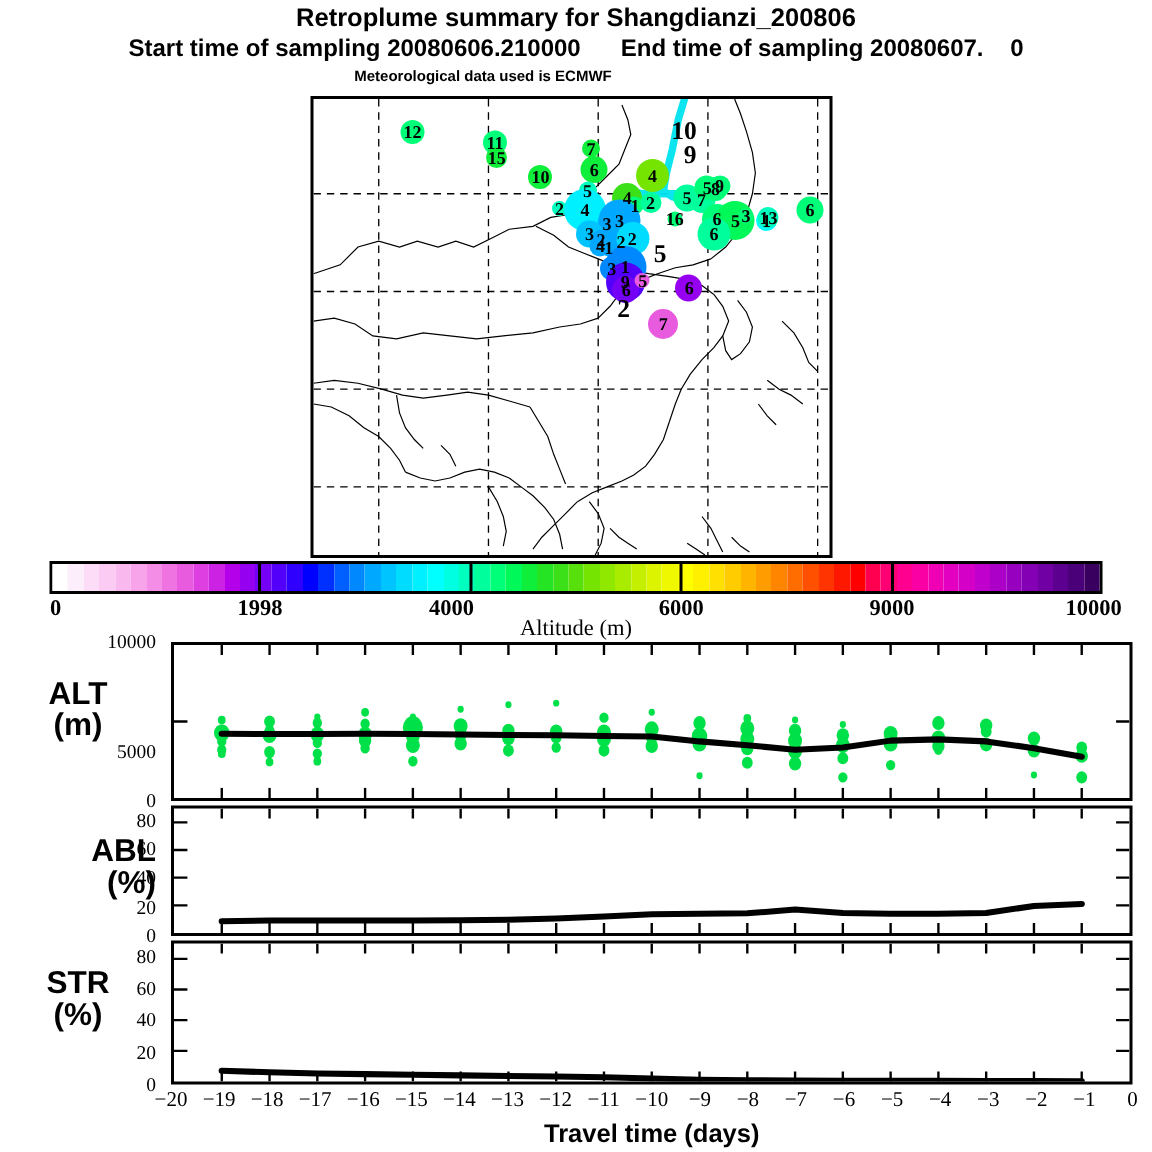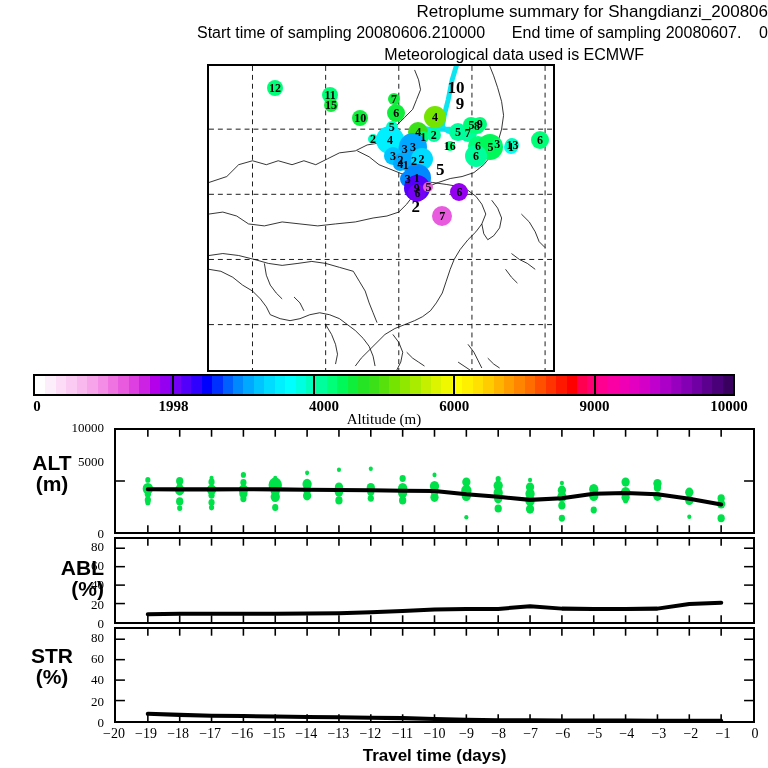--- a/index.html
+++ b/index.html
@@ -1,23 +1,23 @@
 <!DOCTYPE html>
 <html><head>
 <meta charset="utf-8">
 <style>
   html,body{margin:0;padding:0;background:#ffffff;}
   body{width:768px;height:768px;position:relative;overflow:hidden;
        font-family:"Liberation Sans",sans-serif;color:#000;}
   .abs{position:absolute;}
-  .ttl{font-weight:normal;text-align:right;white-space:pre;}
+  .ttl{font-weight:bold;text-align:center;white-space:pre;}
 
   #title-main{left:0;top:2px;width:768px;font-size:17px;}
   #title-sub{left:0;top:24px;width:768px;font-size:16px;}
-  #title-met{left:0;top:46px;width:644px;font-size:16px;}
+  #title-met{left:0;top:46px;width:644px;font-size:10px;}
 
   
   #map-panel{left:207px;top:64px;width:348px;height:308px;
              border:2px solid #000;background:#fff;box-sizing:border-box;}
   #map-svg{position:absolute;left:0;top:0;width:100%;height:100%;}
   .marker{position:absolute;border-radius:50%;transform:translate(-50%,-50%);}
   .mlabel{position:absolute;transform:translate(-50%,-50%);
           font-family:"Liberation Serif",serif;font-size:12px;font-weight:bold;
           color:#000;line-height:1;white-space:nowrap;}
 
@@ -270,21 +270,21 @@
     <i style="background: rgb(152, 0, 192);"></i>
     <i style="background: rgb(132, 0, 180);"></i>
     <i style="background: rgb(112, 0, 164);"></i>
     <i style="background: rgb(92, 0, 144);"></i>
     <i style="background: rgb(74, 0, 120);"></i>
     <i style="background: rgb(58, 0, 96);"></i>
   </div>
 <div id="cbar-ticks">
     <div class="cbtick" style="left: 37px;">0</div>
     <div class="cbtick" style="left: 173.4px;">1998</div>
-    <div class="cbtick" style="left: 324px;">4000</div>
+    <div class="cbtick" style="left: 301px;">4000</div>
     <div class="cbtick" style="left: 454.2px;">6000</div>
     <div class="cbtick" style="left: 594.6px;">9000</div>
     <div class="cbtick" style="left: 729px;">10000</div>
   </div>
 <div class="abs" id="cbar-title">Altitude (m)</div>
 
 <div class="rowlabel" id="alt-label">
   <div>ALT</div>
   <div>(m)</div>
 </div>
@@ -522,21 +522,21 @@
       <line x1="0" y1="32" x2="9" y2="32" stroke="#000" stroke-width="1.6"></line>
       <line x1="641" y1="32" x2="632" y2="32" stroke="#000" stroke-width="1.6"></line>
       <line x1="0" y1="10.666666666666671" x2="9" y2="10.666666666666671" stroke="#000" stroke-width="1.6"></line>
       <line x1="641" y1="10.666666666666671" x2="632" y2="10.666666666666671" stroke="#000" stroke-width="1.6"></line>
       <polyline points="32.05,88.53 64.10,89.60 96.15,90.45 128.20,90.88 160.25,91.31 192.30,91.73 224.35,92.16 256.40,92.59 288.45,93.01 320.50,93.87 352.55,94.72 384.60,95.15 416.65,95.36 448.70,95.47 480.75,95.57 512.80,95.57 544.85,95.68 576.90,95.68 608.95,95.79" fill="none" stroke="#000000" stroke-width="4.2" stroke-linejoin="round" stroke-linecap="round"></polyline>
     </svg>
 </div>
 
 <div id="yticks-layer">
     <div class="ytick" style="top: 534px;">0</div>
-    <div class="ytick" style="top: 462px;">5000</div>
+    <div class="ytick" style="top: 501px;">5000</div>
     <div class="ytick" style="top: 428px;">10000</div>
     <div class="ytick" style="top: 624px;">0</div>
     <div class="ytick" style="top: 604.667px;">20</div>
     <div class="ytick" style="top: 585.333px;">40</div>
     <div class="ytick" style="top: 566px;">60</div>
     <div class="ytick" style="top: 546.667px;">80</div>
     <div class="ytick" style="top: 723px;">0</div>
     <div class="ytick" style="top: 701.667px;">20</div>
     <div class="ytick" style="top: 680.333px;">40</div>
     <div class="ytick" style="top: 659px;">60</div>

